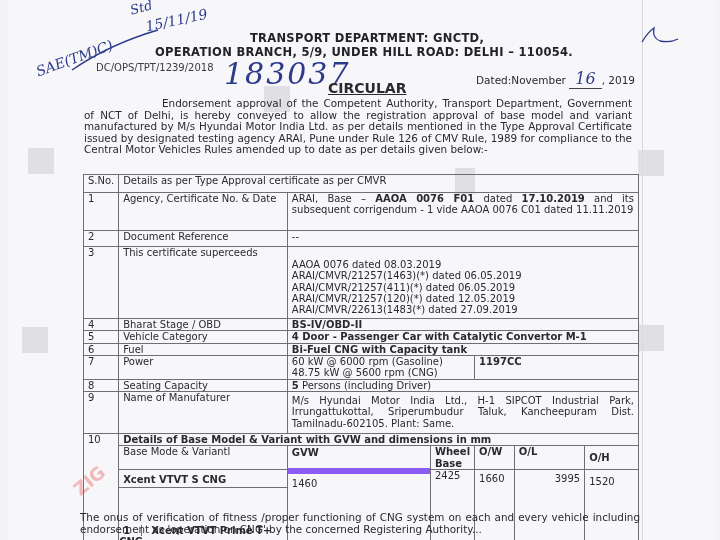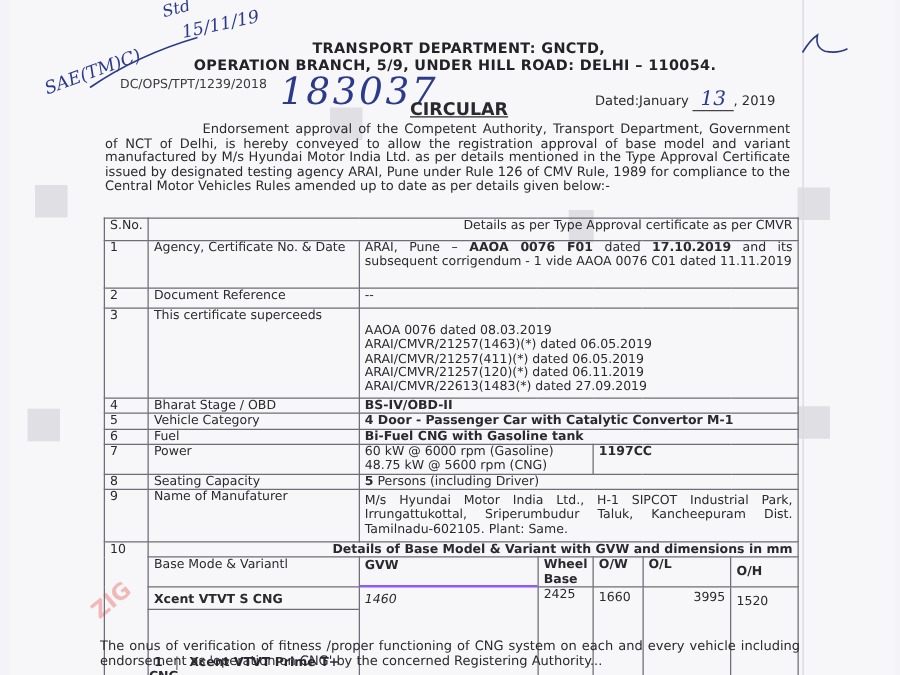--- a/index.html
+++ b/index.html
@@ -21,21 +21,21 @@
   .circ { position:absolute; left:328px; top:80px; font-size:14px; font-weight:bold; text-decoration:underline; }
   .dated { position:absolute; left:476px; top:69px; font-size:10.5px; }
   .para { position:absolute; left:84px; top:98px; width:548px; font-size:10.4px; line-height:11.6px; text-align:justify; }
   .para .indent { display:inline-block; width:78px; }
   table.main {
     position:absolute; left:83px; top:174px; width:556px;
     border-collapse:collapse; font-size:10px; line-height:11.3px;
   }
   table.main td { border:1px solid #6f6e74; padding:0 4px; vertical-align:top; }
   .b { font-weight:bold;margin-top:37px; }
-  .c { text-align:right; }
+  .c { text-align:left; }
   .wm { position:absolute; width:26px; height:26px; background:#dcdbe0; opacity:0.85; }
   .wmr { position:absolute; color:#f1b8b8; font-weight:bold; font-size:18px; transform:rotate(-40deg); }
   .foot { position:absolute; left:80px; top:511px; width:560px; font-size:10.4px; line-height:12px; text-align:justify; }
 </style>
 </head>
 <body>
 
 <div class="page">
   <div class="rmargin"></div>
 </div>
@@ -57,22 +57,22 @@
 <div class="hand" style="left:224px;top:56px;font-size:30px;letter-spacing:2px;">183037</div>
 <svg style="position:absolute;left:640px;top:26px;" width="40" height="22">
     <path d="M2 16 Q8 6 14 2 Q12 12 20 15 Q30 17 38 13" stroke="#2c3a8a" stroke-width="1.3" fill="none"></path>
   </svg>
 
 <div class="hdr" style="top:31px;left:7px;">TRANSPORT DEPARTMENT: GNCTD,</div>
 <div class="hdr" style="top:45px;left:4px;">OPERATION BRANCH, 5/9, UNDER HILL ROAD: DELHI – 110054.</div>
 <div class="ref">DC/OPS/TPT/1239/2018</div>
 <div class="circ">CIRCULAR</div>
 <div class="dated">
-  <span>Dated:January</span>
-  <span class="hand" style="position:relative;font-size:16px;padding:0 6px;border-bottom:1px solid #444;">13</span><span>, 2019</span>
+  <span>Dated:November</span>
+  <span class="hand" style="position:relative;font-size:16px;padding:0 6px;border-bottom:1px solid #444;">16</span><span>, 2019</span>
 </div>
 
 <div class="para"><span class="indent"></span><span>Endorsement approval of the Competent Authority, Transport Department, Government of NCT of Delhi, is hereby conveyed  to allow the registration approval of  base model and variant manufactured by M/s Hyundai Motor India Ltd.  as per details mentioned in the Type Approval Certificate issued by designated testing agency ARAI, Pune under Rule 126 of CMV Rule, 1989 for compliance to the Central Motor Vehicles Rules amended up to date as per details given below:-</span></div>
 
 <table class="main">
   <colgroup>
       <col style="width:34px">
       <col style="width:175px">
       <col style="width:150px">
       <col style="width:42px">
@@ -81,52 +81,52 @@
       <col style="width:55px">
     </colgroup>
   <tbody>
       <tr style="height:18px">
     <td>S.No.</td>
     <td colspan="6" class="c">Details as per Type Approval certificate as per CMVR</td>
   </tr>
   <tr style="height:38px">
     <td>1</td>
     <td>Agency,  Certificate No. &amp; Date</td>
-    <td colspan="5" style="text-align:justify;"><span>ARAI, Pune – </span><span class="b">AAOA 0076 F01</span><span> dated </span><span class="b">17.10.2019</span><span> and its subsequent corrigendum - 1 vide AAOA 0076 C01 dated 11.11.2019</span></td>
+    <td colspan="5" style="text-align:justify;"><span>ARAI, Base – </span><span class="b">AAOA 0076 F01</span><span> dated </span><span class="b">17.10.2019</span><span> and its subsequent corrigendum - 1 vide AAOA 0076 C01 dated 11.11.2019</span></td>
   </tr>
   <tr style="height:16px">
     <td>2</td>
     <td>Document Reference</td>
     <td colspan="5">--</td>
   </tr>
   <tr style="height:72px">
     <td>3</td>
     <td>This certificate superceeds</td>
     <td colspan="5" style="padding-top:12px;">
       <div>AAOA 0076 dated 08.03.2019</div>
       <div>ARAI/CMVR/21257(1463)(*) dated 06.05.2019</div>
       <div>ARAI/CMVR/21257(411)(*) dated 06.05.2019</div>
-      <div>ARAI/CMVR/21257(120)(*) dated 06.11.2019</div>
+      <div>ARAI/CMVR/21257(120)(*) dated 12.05.2019</div>
       <div>ARAI/CMVR/22613(1483(*) dated 27.09.2019</div>
     </td>
   </tr>
   <tr style="height:12px">
     <td>4</td>
     <td>Bharat Stage / OBD</td>
     <td colspan="5" class="b">BS-IV/OBD-II</td>
   </tr>
   <tr style="height:12px">
     <td>5</td>
     <td>Vehicle Category</td>
     <td colspan="5" class="b">4 Door - Passenger Car with Catalytic Convertor M-1</td>
   </tr>
   <tr style="height:12px">
     <td>6</td>
     <td>Fuel</td>
-    <td colspan="5" class="b">Bi-Fuel  CNG with Gasoline tank</td>
+    <td colspan="5" class="b">Bi-Fuel  CNG with Capacity tank</td>
   </tr>
   <tr style="height:24px">
     <td>7</td>
     <td>Power</td>
     <td colspan="2">
       <div>60 kW  @ 6000 rpm (Gasoline)</div>
       <div>48.75 kW @ 5600 rpm (CNG)</div>
     </td>
     <td colspan="3" class="b">1197CC</td>
   </tr>
@@ -140,22 +140,22 @@
     <td>Name of Manufaturer</td>
     <td colspan="5" style="text-align:justify;padding-top:3px;">M/s Hyundai Motor India Ltd., H-1 SIPCOT Industrial Park, Irrungattukottal, Sriperumbudur Taluk, Kancheepuram Dist. Tamilnadu-602105. Plant: Same.</td>
   </tr>
   <tr style="height:12px">
     <td rowspan="4">10</td>
     <td colspan="6" class="b c">Details of  Base Model &amp; Variant with GVW and dimensions in mm</td>
   </tr>
   <tr style="height:18px">
     <td>Base Mode &amp; Variantl</td>
     <td class="b" rowspan="3" style="padding:0;">
-      <div style="padding:1px 4px;height:20px;border-bottom:2px solid #8b5cf6;">GVW</div>
-      <div style="padding:4px 4px;font-weight:normal;font-style:italic;">1460</div>
+      <div style="padding:1px 4px;height:20px;border-bottom:6px solid #8b5cf6;">GVW</div>
+      <div style="padding:4px 4px;font-weight:normal;">1460</div>
     </td>
     <td class="b">Wheel Base</td>
     <td class="b">O/W</td>
     <td class="b">O/L</td>
     <td class="b" style="padding-top:6px;">O/H</td>
   </tr>
   <tr style="height:18px">
     <td class="b" style="padding-top:4px;">Xcent VTVT S CNG</td>
     <td rowspan="2">2425</td>
     <td rowspan="2" style="padding-top:3px;">1660</td>

